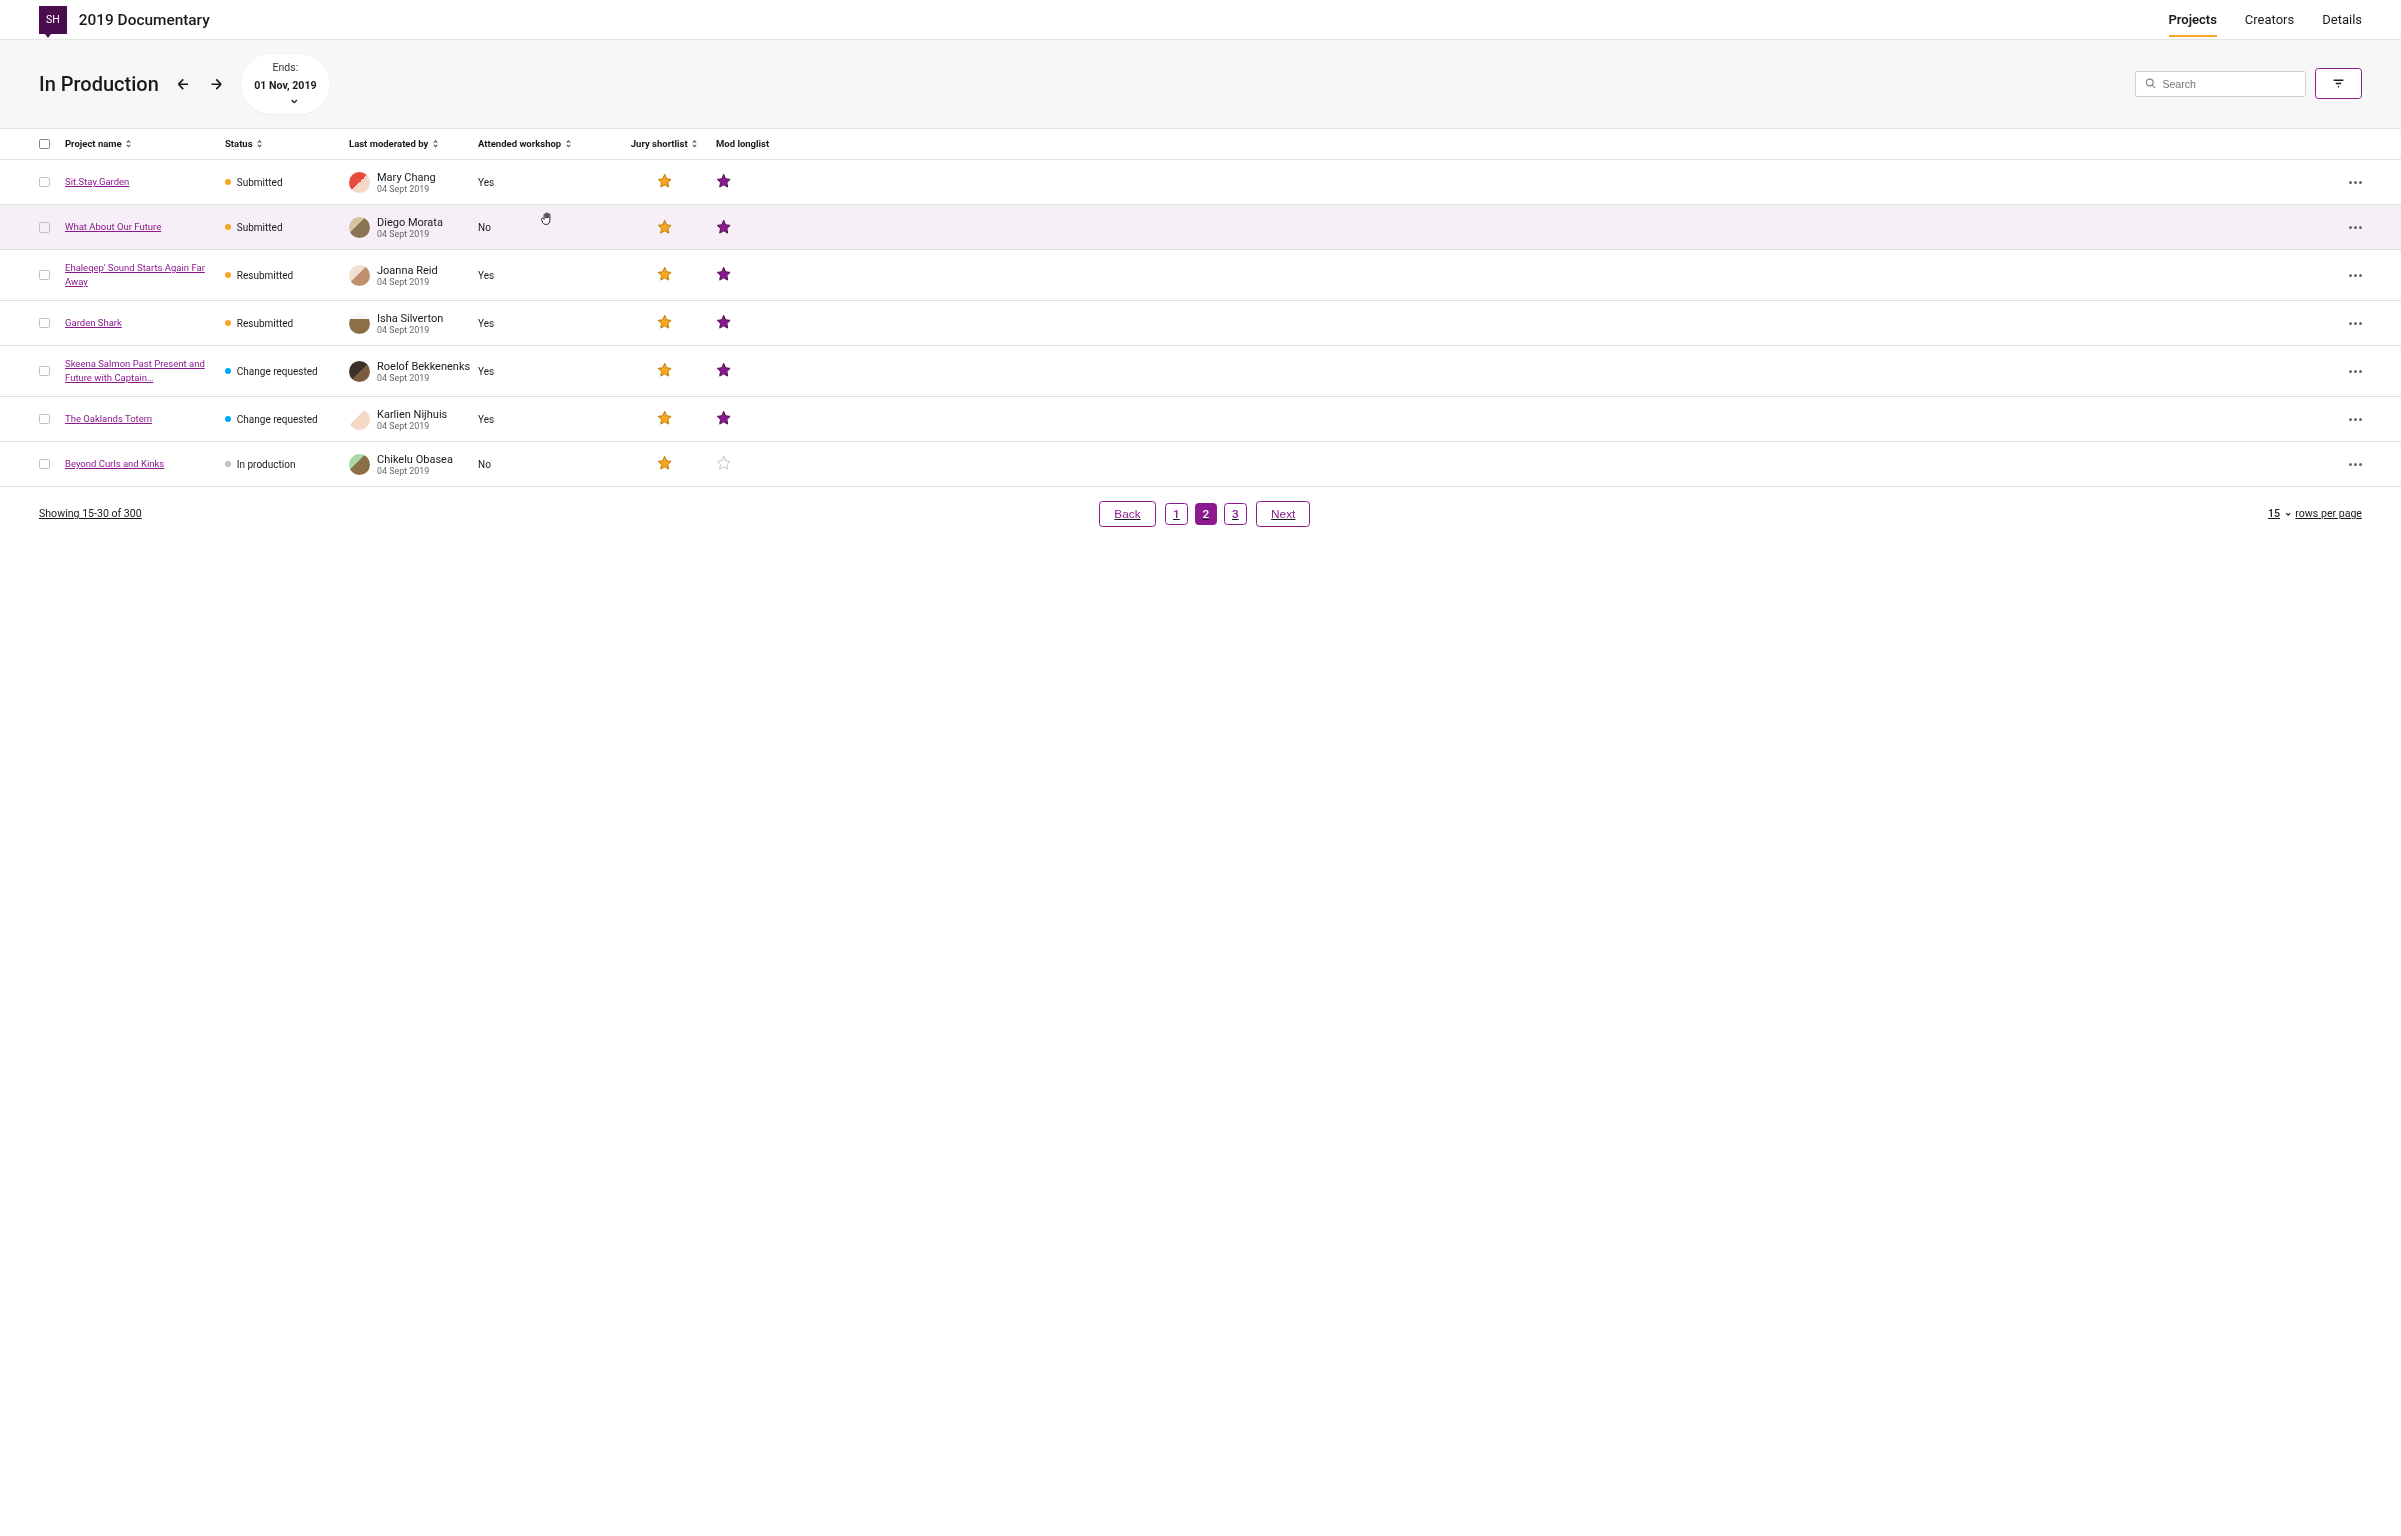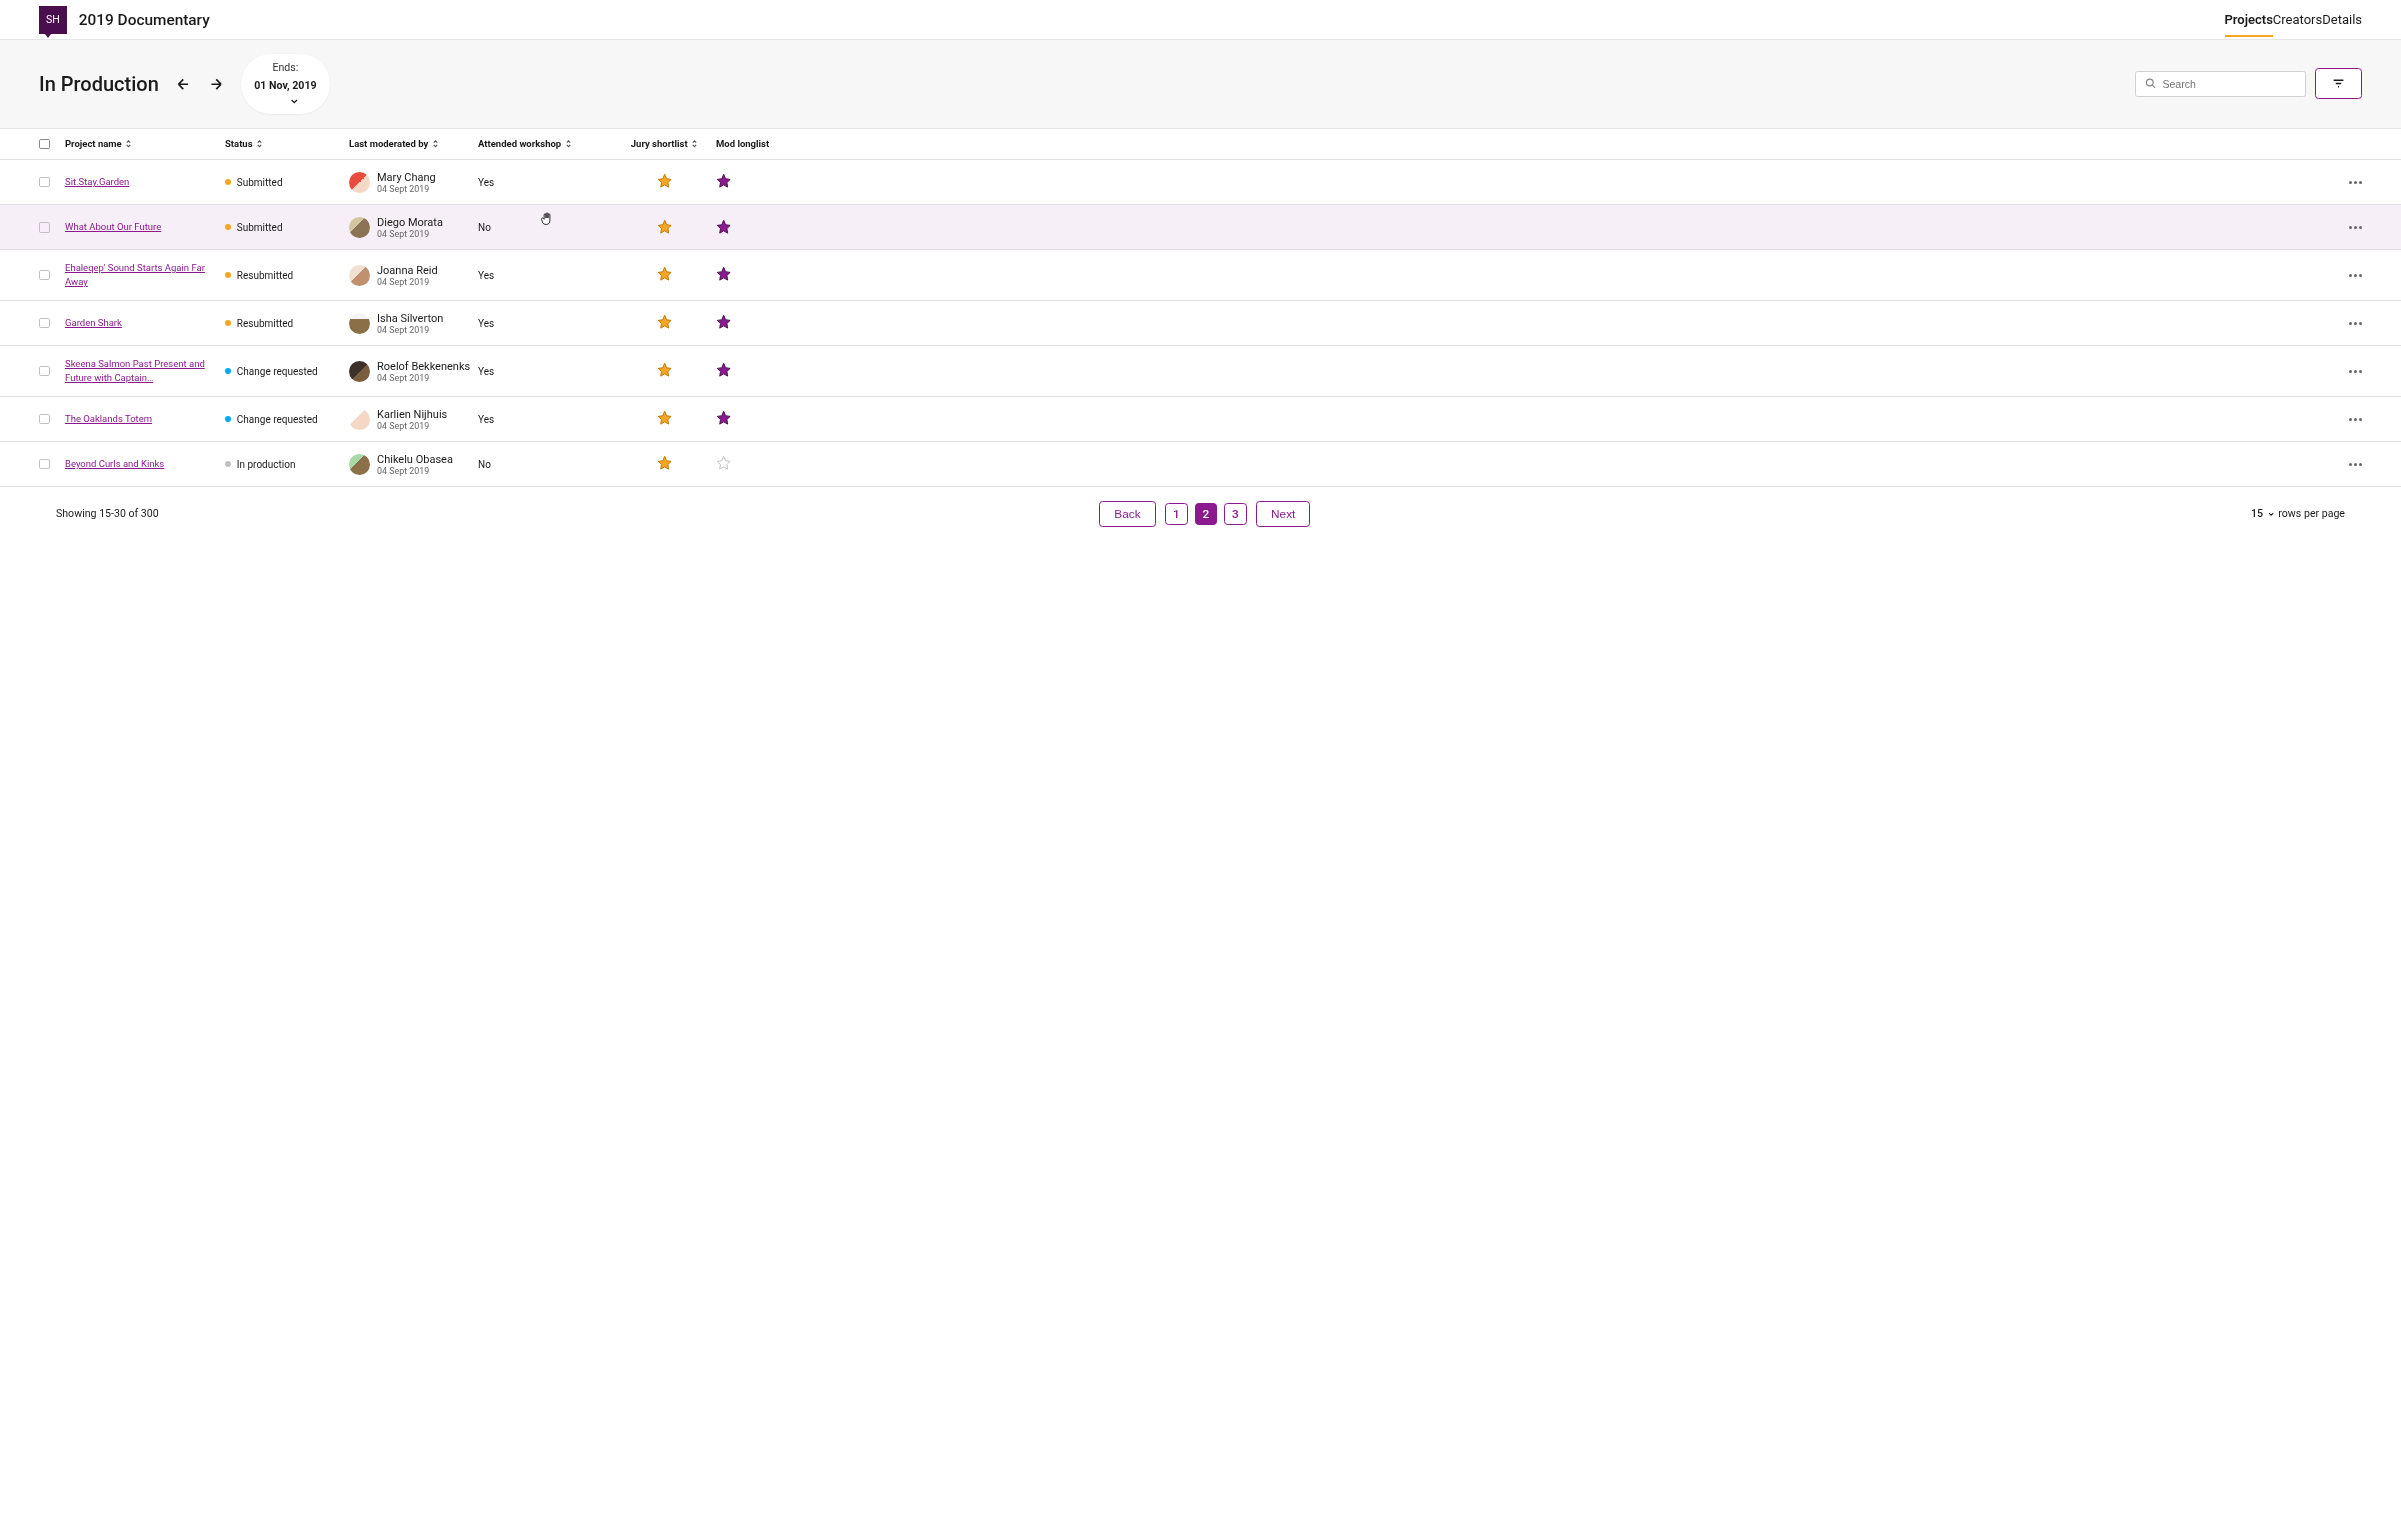--- a/index.html
+++ b/index.html
@@ -4,21 +4,21 @@
   <style>
     * { margin: 0; padding: 0; box-sizing: border-box; }
     body { font-family: -apple-system, BlinkMacSystemFont, 'Segoe UI', Roboto, Arial, sans-serif; background: #fff; color: #1a1a1a; font-size: 8.3px; }
     
     
     .header { display: flex; align-items: center; justify-content: space-between; padding: 0 39px; height: 40px; border-bottom: 0.6px solid #e5e5e5; }
     .brand { display: flex; align-items: center; gap: 11.8px; }
     .logo { width: 28px; height: 28px; background: #4a0e4e; color: #fff; display: flex; align-items: center; justify-content: center; font-weight: 400; font-size: 10.6px; position: relative; }
     .logo::after { content: ''; position: absolute; bottom: -4.7px; left: 5.9px; width: 0; height: 0; border-left: 3.5px solid transparent; border-right: 3.5px solid transparent; border-top: 4.7px solid #4a0e4e; }
     .brand-title { font-size: 15.4px; font-weight: 500; }
-    .nav { display: flex; }
+    .nav { display: flex; gap: 28px; }
     .nav-item { font-size: 13px; padding: 10.6px 0 8.3px; border-bottom: 2.4px solid transparent; cursor: pointer; }
     .nav-item.active { border-bottom-color: #f5a623; font-weight: 600; }
     
     
     .toolbar { display: flex; align-items: center; justify-content: space-between; padding: 14px 39px; background: #f7f7f7; border-bottom: 0.6px solid #e5e5e5; }
     .toolbar-left { display: flex; align-items: center; gap: 16.5px; }
     .page-title { font-size: 20px; font-weight: 500; }
     .nav-arrows { display: flex; gap: 16.5px; }
     .arrow-btn { cursor: pointer; display: flex; align-items: center; }
     .ends-selector { background: #fff; border-radius: 590px; padding: 7px 13px; display: flex; align-items: center; gap: 4.7px; box-shadow: 0 0.6px 1.8px rgba(0,0,0,0.08); cursor: pointer; flex-direction: column; }
@@ -71,21 +71,21 @@
     
     .workshop-text { font-size: 10px; }
     
     .star { display: inline-flex; cursor: pointer; }
     .more-btn { display: flex; gap: 1.8px; cursor: pointer; padding: 4.7px 0; }
     .more-dot { width: 3px; height: 3px; border-radius: 50%; background: #666; }
     
     .cursor-hand { position: absolute; left: 539px; top: 5.9px; pointer-events: none; }
     
     
-    .footer { display: flex; align-items: center; justify-content: space-between; padding: 14px 56px; }
+    .footer { display: flex; align-items: center; justify-content: space-between; padding: 14px 39px; text-decoration: underline; }
     .showing-text { font-size: 10.6px; }
     .pagination { display: flex; gap: 9.5px; align-items: center; }
     .page-nav-btn { border: 1.2px solid #8b1a8f; color: #8b1a8f; background: #fff; border-radius: 3.5px; padding: 4.7px 14px; font-size: 11.8px; font-weight: 500; cursor: pointer; }
     .page-group { display: flex; gap: 7px; }
     .page-num { border: 1.2px solid #8b1a8f; color: #8b1a8f; background: #fff; border-radius: 3.5px; width: 22.5px; height: 22.5px; display: flex; align-items: center; justify-content: center; font-size: 11.8px; font-weight: 500; cursor: pointer; }
     .page-num.active { background: #8b1a8f; color: #fff; }
     .rows-per { display: flex; align-items: center; gap: 3.5px; font-size: 10.6px; cursor: pointer; }
     .rows-number { font-weight: 500; }
   </style>
 </head>

